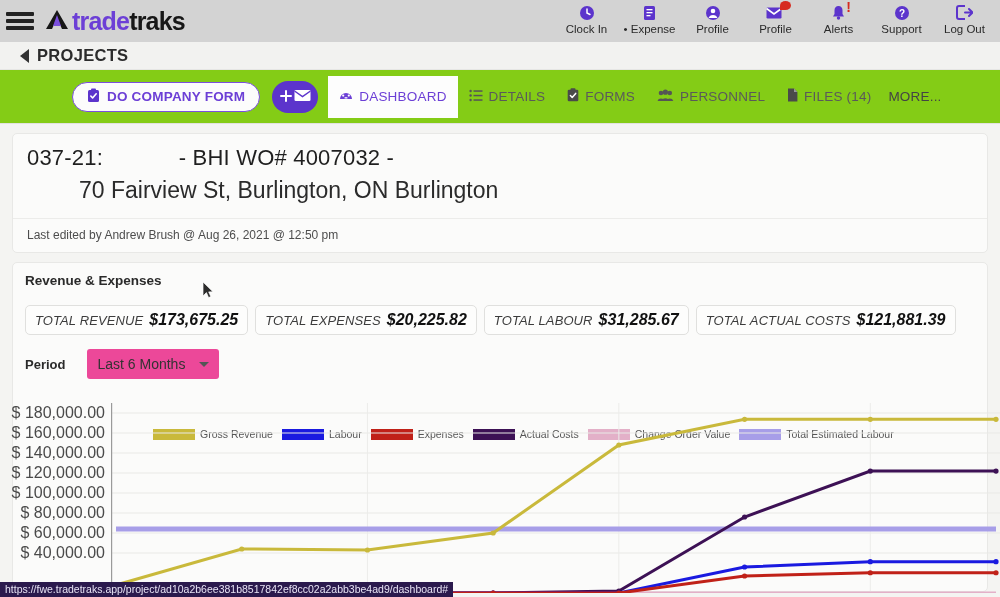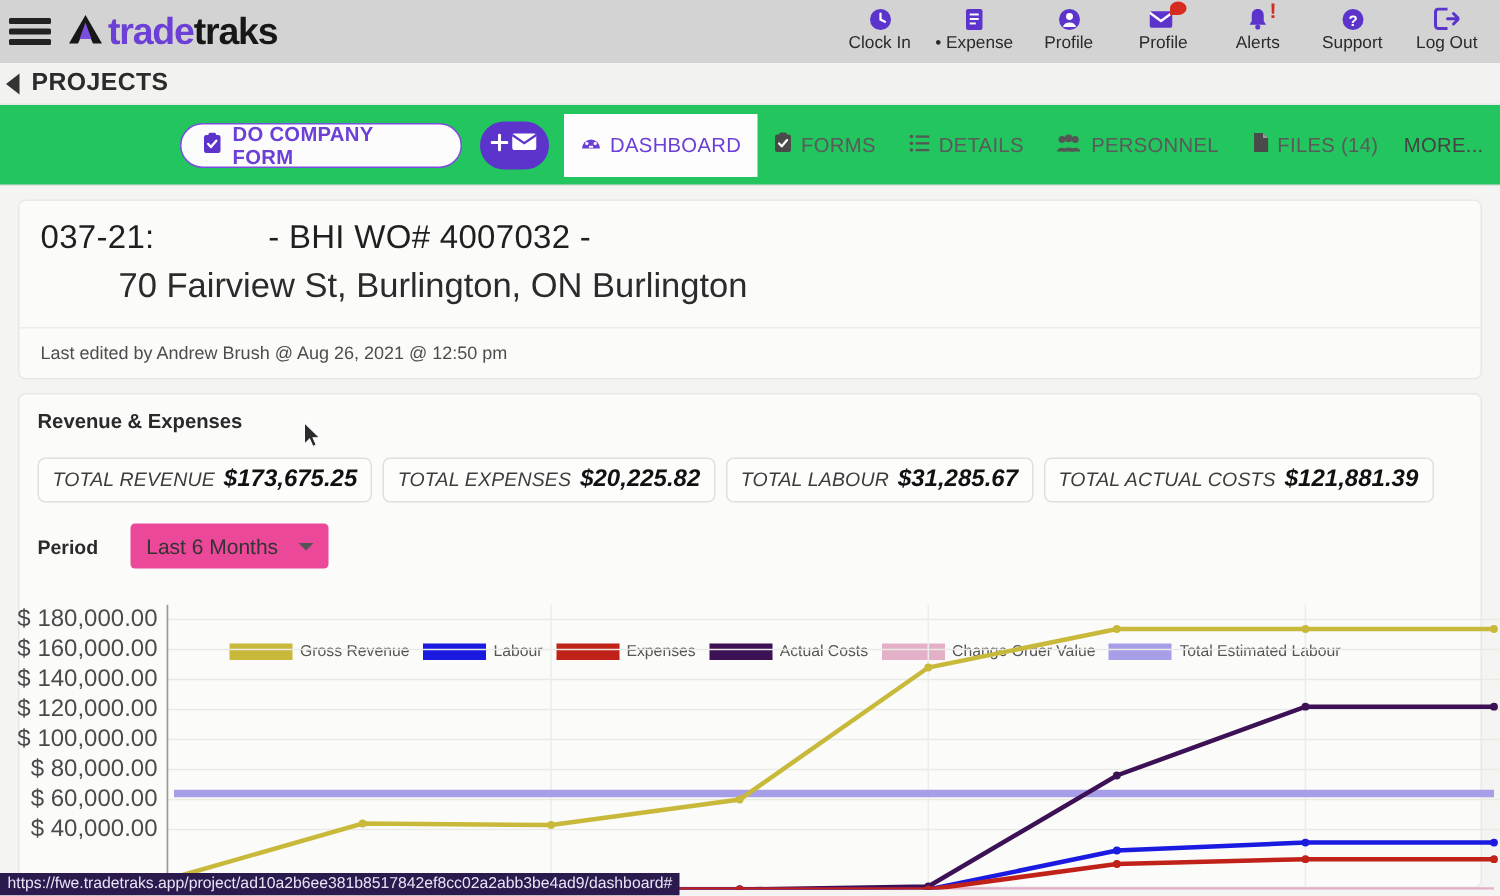--- a/index.html
+++ b/index.html
@@ -58,37 +58,37 @@
   .badge-excl {
     position: absolute; top: -3px; right: -5px;
     color: #d62b1f; font-size: 14px; font-weight: bold; line-height: 1;
   }
 
   
   .projbar {
     height: 28px;
     background: #f2f2f0;
     display: flex; align-items: center;
-    padding-left: 4px;
+    padding-left: 20px;
     border-bottom: 1px solid #e6e6e4;
   }
   .back-caret {
     width: 0; height: 0;
     border-top: 7px solid transparent; border-bottom: 7px solid transparent;
     border-right: 9px solid #333;
     margin-right: 8px; cursor: pointer;
   }
   .projbar .t { font-size: 16.5px; font-weight: bold; color: #2b2b2b; letter-spacing: .3px; }
 
   
   .tabrow {
     height: 54px;
-    background: #22c55e;
+    background: #84cc16;
     display: flex; align-items: center;
-    padding-left: 120px;
+    padding-left: 72px;
     gap: 0px;
     border-bottom: 1px solid #e2e2e0;
   }
   .btn-company {
     border: 1.5px solid #7b4fdd; color: #6c3fd6;
     border-radius: 17px; height: 30px;
     padding: 0 14px;
     display: flex; align-items: center; gap: 7px;
     font-size: 13.5px; font-weight: bold; letter-spacing: .2px;
     background: #fcfcfc; cursor: pointer;
@@ -329,40 +329,40 @@
             <path d="M1 11 a6 6 0 1 1 12 0 Z" fill="#6c3fd6"></path>
             <circle cx="4.2" cy="7.6" r="1.1" fill="#fff"></circle>
             <circle cx="9.8" cy="7.6" r="1.1" fill="#fff"></circle>
             <rect x="5.6" y="9.2" width="2.8" height="1.3" fill="#fff"></rect>
           </svg>
       </span>
       <span>DASHBOARD</span>
     </div>
     <div class="tab">
       <span>
-        <svg width="12" height="14" viewBox="0 0 12 14">
-            <rect x="0.7" y="1.7" width="10.6" height="11.6" rx="1.3" fill="#4a4a4a"></rect>
-            <rect x="3.5" y="0.3" width="5" height="2.8" rx="1" fill="#4a4a4a"></rect>
-            <path d="M3.4 7.6 L5.2 9.5 L8.7 5.4" stroke="#fff" stroke-width="1.5" fill="none" stroke-linecap="round" stroke-linejoin="round"></path>
-          </svg>
-      </span>
-      <span>FORMS</span>
-    </div>
-    <div class="tab">
-      <span>
         <svg width="14" height="13" viewBox="0 0 14 13">
             <circle cx="1.6" cy="2" r="1.2" fill="#555"></circle>
             <circle cx="1.6" cy="6.5" r="1.2" fill="#555"></circle>
             <circle cx="1.6" cy="11" r="1.2" fill="#555"></circle>
             <rect x="4.5" y="1.3" width="9" height="1.5" fill="#555"></rect>
             <rect x="4.5" y="5.8" width="9" height="1.5" fill="#555"></rect>
             <rect x="4.5" y="10.3" width="9" height="1.5" fill="#555"></rect>
           </svg>
       </span>
       <span>DETAILS</span>
+    </div>
+    <div class="tab">
+      <span>
+        <svg width="12" height="14" viewBox="0 0 12 14">
+            <rect x="0.7" y="1.7" width="10.6" height="11.6" rx="1.3" fill="#4a4a4a"></rect>
+            <rect x="3.5" y="0.3" width="5" height="2.8" rx="1" fill="#4a4a4a"></rect>
+            <path d="M3.4 7.6 L5.2 9.5 L8.7 5.4" stroke="#fff" stroke-width="1.5" fill="none" stroke-linecap="round" stroke-linejoin="round"></path>
+          </svg>
+      </span>
+      <span>FORMS</span>
     </div>
     <div class="tab">
       <span>
         <svg width="17" height="13" viewBox="0 0 17 13">
             <circle cx="4" cy="4" r="2.3" fill="#555"></circle>
             <circle cx="12.8" cy="4" r="2.3" fill="#555"></circle>
             <circle cx="8.4" cy="3.2" r="2.6" fill="#555"></circle>
             <path d="M0.5 12 a3.6 3.2 0 0 1 7 0 Z" fill="#555"></path>
             <path d="M9.3 12 a3.6 3.2 0 0 1 7 0 Z" fill="#555"></path>
             <path d="M4.6 12 a3.9 3.5 0 0 1 7.6 0 Z" fill="#555"></path>

